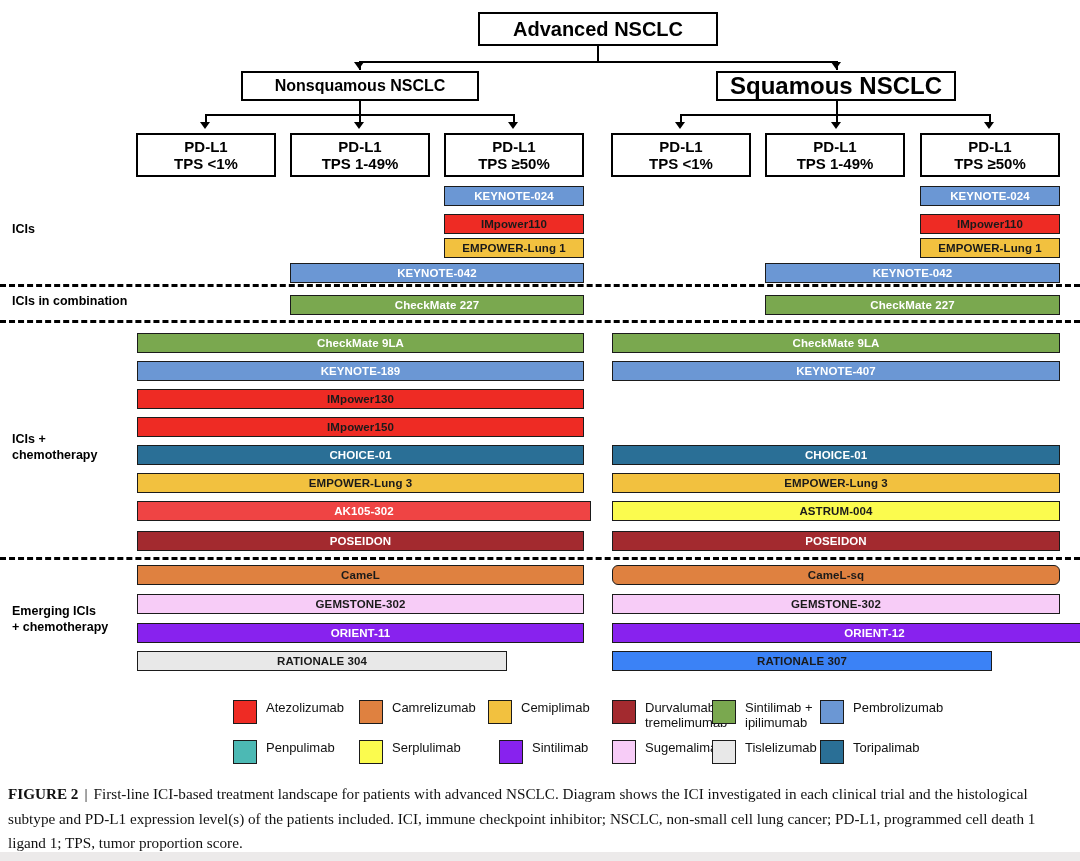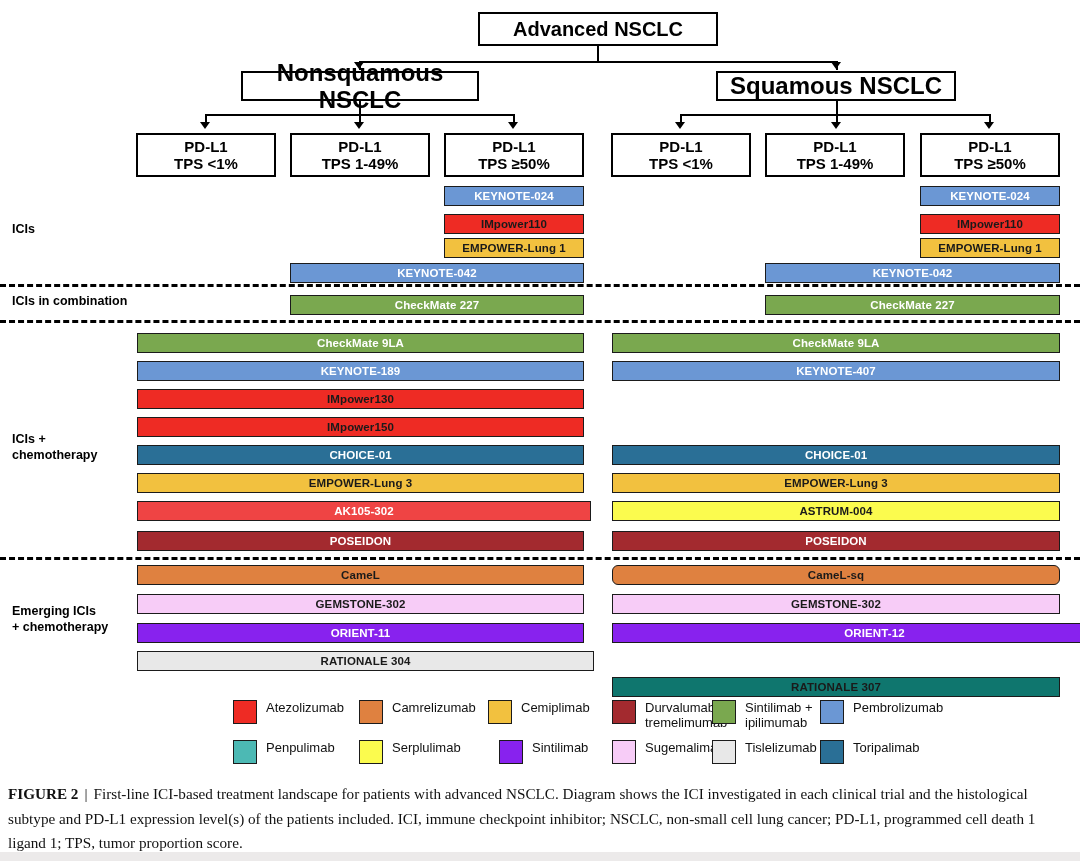--- a/index.html
+++ b/index.html
@@ -19,21 +19,21 @@
     border:2px solid #000;
     background:#fff;
     box-sizing:border-box;
     display:flex;flex-direction:column;
     align-items:center;justify-content:center;
     text-align:center;
     font-weight:bold;
     line-height:1.14;
   }
   #node-root{left:478px;top:12px;width:240px;height:34px;font-size:20px;}
-  #node-nonsq{left:241px;top:71px;width:238px;height:30px;font-size:24px;}
+  #node-nonsq{left:241px;top:71px;width:238px;height:30px;font-size:16px;}
   #node-sq{left:716px;top:71px;width:240px;height:30px;font-size:24px;}
   .pdl1{height:44px;font-size:15px;}
   #pdl1-n1{left:136px;top:133px;width:140px;}
   #pdl1-n2{left:290px;top:133px;width:140px;}
   #pdl1-n3{left:444px;top:133px;width:140px;}
   #pdl1-s1{left:611px;top:133px;width:140px;}
   #pdl1-s2{left:765px;top:133px;width:140px;}
   #pdl1-s3{left:920px;top:133px;width:140px;}
 
   
@@ -201,25 +201,25 @@
       <div class="bar" style="left: 137px; top: 531px; width: 447px; background: rgb(163, 42, 47); color: rgb(255, 255, 255);">POSEIDON</div>
       <div class="bar" style="left: 612px; top: 333px; width: 448px; background: rgb(122, 168, 79); color: rgb(255, 255, 255);">CheckMate 9LA</div>
       <div class="bar" style="left: 612px; top: 361px; width: 448px; background: rgb(107, 151, 212); color: rgb(255, 255, 255);">KEYNOTE-407</div>
       <div class="bar" style="left: 612px; top: 445px; width: 448px; background: rgb(42, 111, 150); color: rgb(255, 255, 255);">CHOICE-01</div>
       <div class="bar" style="left: 612px; top: 473px; width: 448px; background: rgb(242, 193, 63); color: rgb(26, 26, 26);">EMPOWER-Lung 3</div>
       <div class="bar" style="left: 612px; top: 501px; width: 448px; background: rgb(251, 251, 78); color: rgb(26, 26, 26);">ASTRUM-004</div>
       <div class="bar" style="left: 612px; top: 531px; width: 448px; background: rgb(163, 42, 47); color: rgb(255, 255, 255);">POSEIDON</div>
       <div class="bar" style="left: 137px; top: 565px; width: 447px; background: rgb(223, 129, 64); color: rgb(26, 26, 26);">CameL</div>
       <div class="bar" style="left: 137px; top: 594px; width: 447px; background: rgb(247, 204, 247); color: rgb(26, 26, 26);">GEMSTONE-302</div>
       <div class="bar" style="left: 137px; top: 623px; width: 447px; background: rgb(136, 34, 238); color: rgb(255, 255, 255);">ORIENT-11</div>
-      <div class="bar" style="left: 137px; top: 651px; width: 457px; background: rgb(232, 232, 232); color: rgb(26, 26, 26);">RATIONALE 304</div>
+      <div class="bar" style="left: 137px; top: 651px; width: 370px; background: rgb(232, 232, 232); color: rgb(26, 26, 26);">RATIONALE 304</div>
       <div class="bar" style="left: 612px; top: 565px; width: 448px; background: rgb(223, 129, 64); color: rgb(26, 26, 26); border-radius: 6px;">CameL-sq</div>
       <div class="bar" style="left: 612px; top: 594px; width: 448px; background: rgb(247, 204, 247); color: rgb(26, 26, 26);">GEMSTONE-302</div>
       <div class="bar" style="left: 612px; top: 623px; width: 525px; background: rgb(136, 34, 238); color: rgb(255, 255, 255);">ORIENT-12</div>
-      <div class="bar" style="left: 612px; top: 651px; width: 448px; background: #0f766e; color: rgb(26, 26, 26); margin-top: 26px;">RATIONALE 307</div>
+      <div class="bar" style="left: 612px; top: 651px; width: 380px; background: #3b82f6; color: rgb(26, 26, 26);">RATIONALE 307</div>
     </div>
 
   <div id="legend">
       <div class="leg-item" style="left: 233px; top: 8px;">
         <div class="leg-swatch" style="background: rgb(238, 43, 36);"></div>
         <div class="leg-text">Atezolizumab</div>
       </div>
       <div class="leg-item" style="left: 359px; top: 8px;">
         <div class="leg-swatch" style="background: rgb(223, 129, 64);"></div>
         <div class="leg-text">Camrelizumab</div>

